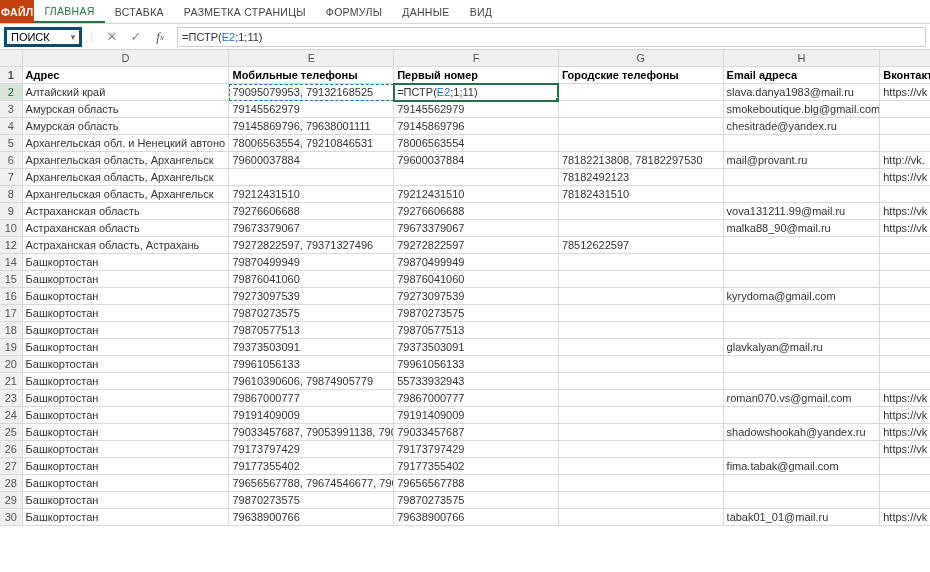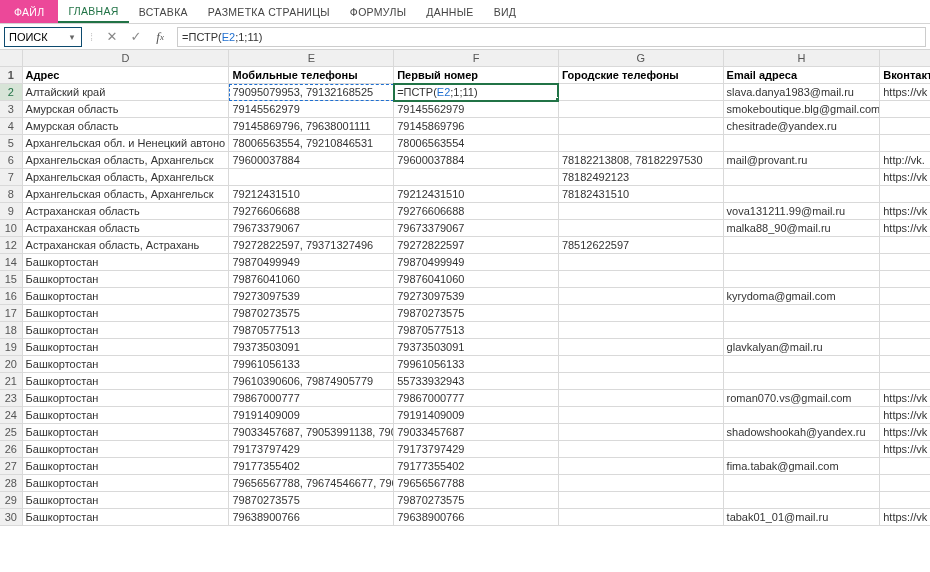--- a/index.html
+++ b/index.html
@@ -1,24 +1,24 @@
 <!DOCTYPE html>
 <html><head>
 <meta charset="utf-8">
 <style>
   * { box-sizing: border-box; margin: 0; padding: 0; }
   body { font-family: "Segoe UI", Tahoma, sans-serif; font-size: 11px; background: #fff; color: #333; overflow: hidden; width: 930px; height: 572px; }
   
   .ribbon-tabs { display: flex; align-items: stretch; background: #fff; height: 24px; border-bottom: 1px solid #d4d4d4; }
   .ribbon-tab { padding: 4px 10px; font-size: 10.5px; color: #444; cursor: pointer; display: flex; align-items: center; letter-spacing: 0.3px; }
-  .ribbon-tab.file { background: #ec4899; color: #fff; font-weight: normal; padding: 4px 14px; }
+  .ribbon-tab.file { background: #c2410c; color: #fff; font-weight: bold; padding: 4px 1px; }
   .ribbon-tab.active { color: #217346; border-bottom: 2px solid #217346; }
   
   .formula-row { display: flex; align-items: center; height: 26px; border-bottom: 1px solid #d4d4d4; background: #fff; padding: 0 4px; gap: 2px; }
-  .name-box-wrap { display: flex; align-items: center; border: 1px solid #0c4a6e; height: 20px; width: 78px; background: #fff; }
+  .name-box-wrap { display: flex; align-items: center; border: 3px solid #0c4a6e; height: 20px; width: 78px; background: #fff; }
   .name-box { border: none; outline: none; width: 60px; padding: 0 4px; font-size: 11px; }
   .name-box-arrow { width: 14px; text-align: center; color: #666; font-size: 9px; }
   .fb-sep { color: #ccc; margin: 0 6px; }
   .fb-btn { width: 22px; height: 20px; display: flex; align-items: center; justify-content: center; color: #555; font-size: 13px; }
   .fb-btn.cancel { color: #888; }
   .fb-btn.enter { color: #888; }
   .fb-btn.fx { font-style: italic; font-family: "Times New Roman", serif; font-size: 13px; }
   .formula-input-wrap { flex: 1; border: 1px solid #ccc; height: 20px; background: #fff; margin-left: 4px; display: flex; align-items: center; padding: 0 4px; }
   .formula-input { border: none; outline: none; width: 100%; font-size: 11px; }
   

